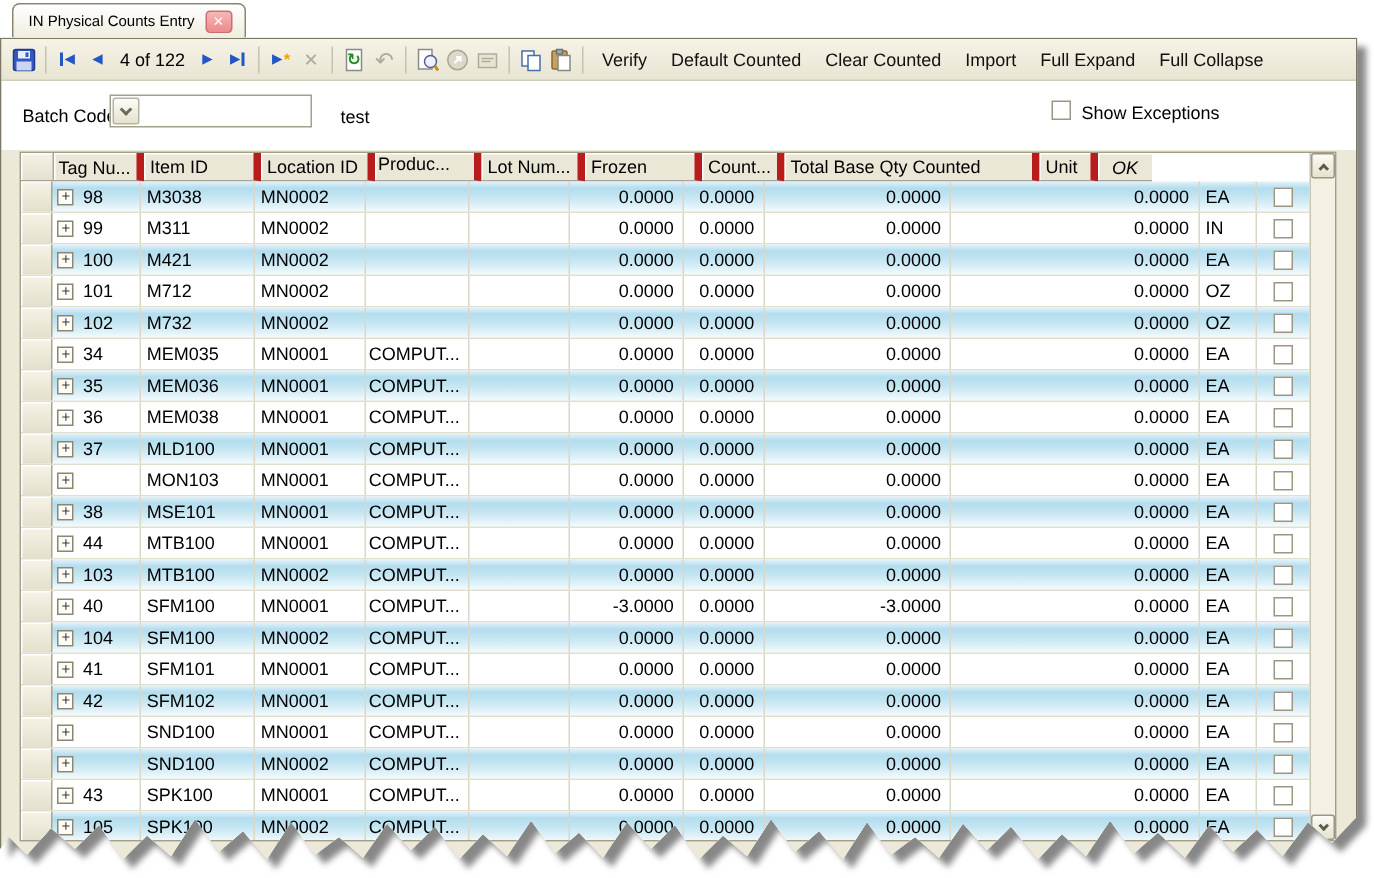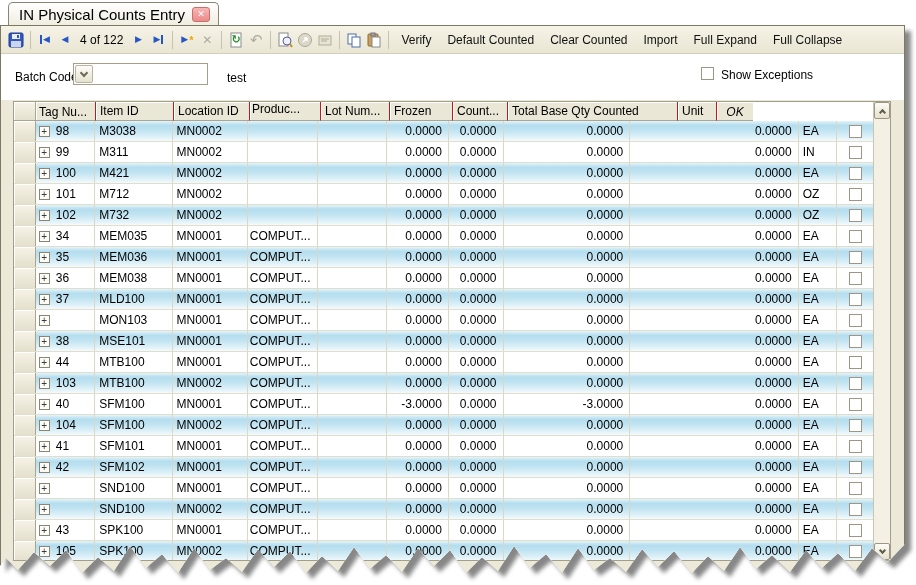--- a/index.html
+++ b/index.html
@@ -5,21 +5,21 @@
   * { margin:0; padding:0; box-sizing:border-box; }
   html,body { width:916px; height:585px; background:#ffffff; overflow:hidden;
               font-family:"Liberation Sans","DejaVu Sans",sans-serif; }
   .stage { position:relative; width:916px; height:585px; }
 
   
   .tabstrip { position:absolute; left:0; top:0; width:916px; height:25px; background:#fff; }
   .tab { position:absolute; left:8px; top:2px; height:23px; display:flex; align-items:center;
          gap:7px; padding:0 8px 0 10px; border:1px solid #8a8474; border-bottom:none;
          border-radius:5px 5px 0 0; background:linear-gradient(#ffffff,#f0ede0); z-index:5; }
-  .tab-title { font-size:15px; color:#000; white-space:nowrap; }
+  .tab-title { font-size:10px; color:#000; white-space:nowrap; }
   .tab-close { width:18px; height:15px; border:1px solid #c96f6f; border-radius:3px;
                background:linear-gradient(#f7b6b6,#ec8b8b); color:#fff; font-size:9px;
                font-weight:bold; display:flex; align-items:center; justify-content:center; cursor:default; }
 
   
   .win-wrap { position:absolute; left:0; top:25px;
               filter:drop-shadow(6px 6px 2px rgba(105,105,105,0.8)); }
   .window { width:905px; height:550px; background:#ece9d8; border:1px solid #7d7863;
             box-shadow:inset 1px 1px 0 #f8f6ec, inset -1px -1px 0 #d8d4c2;
             display:flex; flex-direction:column;
@@ -57,34 +57,34 @@
   .chev-down { width:6px; height:6px; border-left:2px solid #6f6a58; border-bottom:2px solid #6f6a58;
                transform:rotate(-45deg); margin-top:-3px; }
   .checkbox { display:inline-block; width:13px; height:13px; background:#fff;
               border:1px solid #9d9684; }
 
   
   .grid-region { flex:1 1 auto; background:#ece9d8; padding:1px 0 0 12px; position:relative; }
   .grid-box { display:flex; width:878px; height:460px; border:1px solid #a39e8b; background:#fff; }
   .grid { width:859px; display:flex; flex-direction:column; overflow:hidden; }
   .grid-header { display:flex; height:19px; flex:0 0 auto; }
-  .hcell { background:#ebe7d6; border-right:1px solid #b91c1c; border-bottom:1px solid #a9a593;
+  .hcell { background:#ebe7d6; border-right:5px solid #b91c1c; border-bottom:1px solid #a9a593;
            box-shadow:inset 1px 1px 0 #fff; font-size:12px; color:#000; padding:2px 4px 0 4px;
            white-space:nowrap; overflow:hidden; cursor:default; }
   .grid-body { flex:1 1 auto; }
   .grid-row { display:flex; height:21px; border-bottom:1px solid #e1decd; background:#fff; }
   .grid-row.alt { background:linear-gradient(180deg,#e4f3fa 0%,#b4ddee 22%,#bfe3f1 45%,#dcf0f8 78%,#f4fbfd 100%); }
   .cell { border-right:1px solid #dbd7c6; font-size:12px; color:#000; line-height:20px;
           padding:0 4px; white-space:nowrap; overflow:hidden; }
   .cell.num { text-align:right; padding-right:6px; }
   .c-rowhdr { width:22px; background:linear-gradient(#f6f3e7,#e4e0cd); border-right:1px solid #a9a593;
               box-shadow:inset 1px 1px 0 #fff; padding:0; }
   .c-tag  { width:60px; display:flex; align-items:center; gap:6px; padding-left:3px; }
   .c-item { width:78px; } .c-loc { width:76px; } .c-prod { width:71px; padding:0 2px; }
-  .c-lot { width:69px; } .c-frozen { width:63px; } .c-count { width:55px; }
+  .c-lot { width:69px; } .c-frozen { width:78px; } .c-count { width:55px; }
   .c-tbqf { width:128px; } .c-tbqc { width:170px; } .c-unit { width:39px; }
   .c-ok { width:36px; border-right:none; display:flex; align-items:center; justify-content:center;font-style:italic; }
   .expand { display:inline-block; width:11px; height:11px; border:1px solid #8a8575; background:#fdfcf7;
             font-size:10px; line-height:9px; text-align:center; color:#3a3a3a; flex:0 0 auto; }
 
   
   .vscroll { width:17px; background:#f4f1e4; border-left:1px solid #c9c5b2; position:relative; }
   .vs-btn { position:absolute; left:0; width:16px; height:17px; border:1px solid #9d9684;
             border-radius:2px; background:linear-gradient(#fcfbf5,#e6e2cf);
             display:flex; align-items:center; justify-content:center; cursor:default; }

